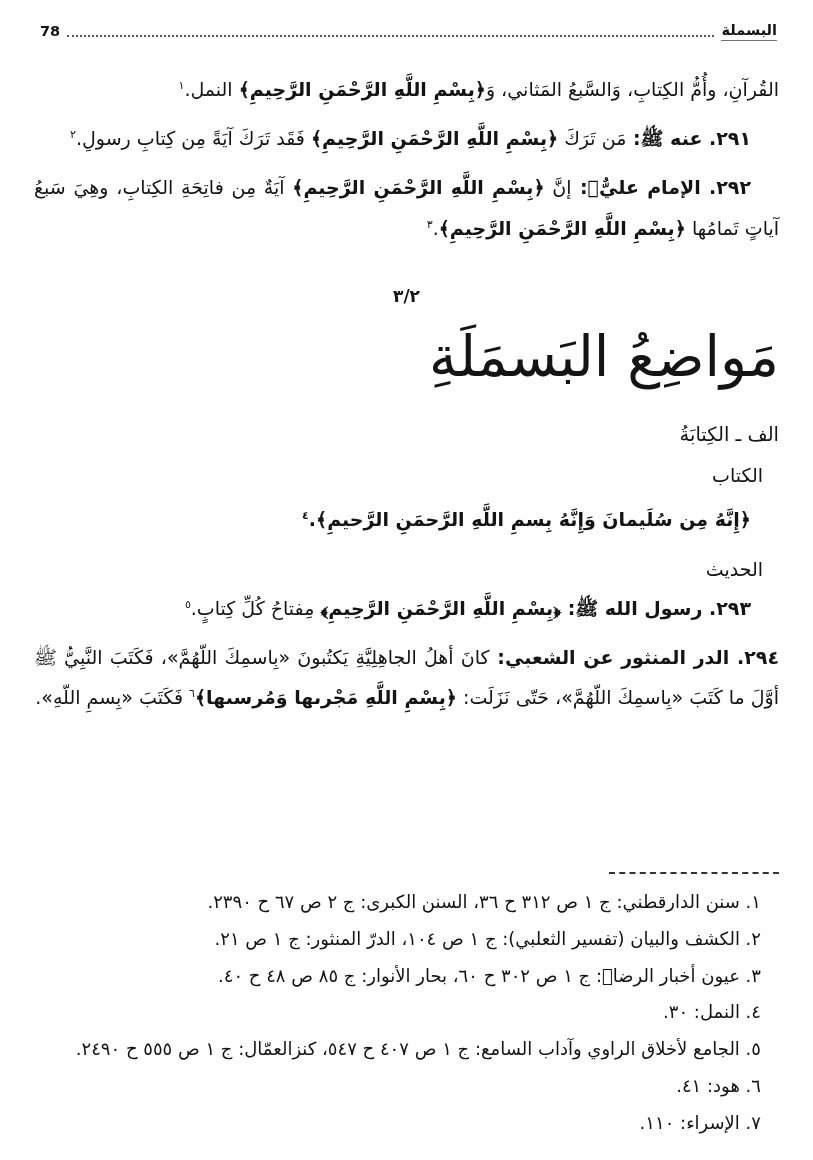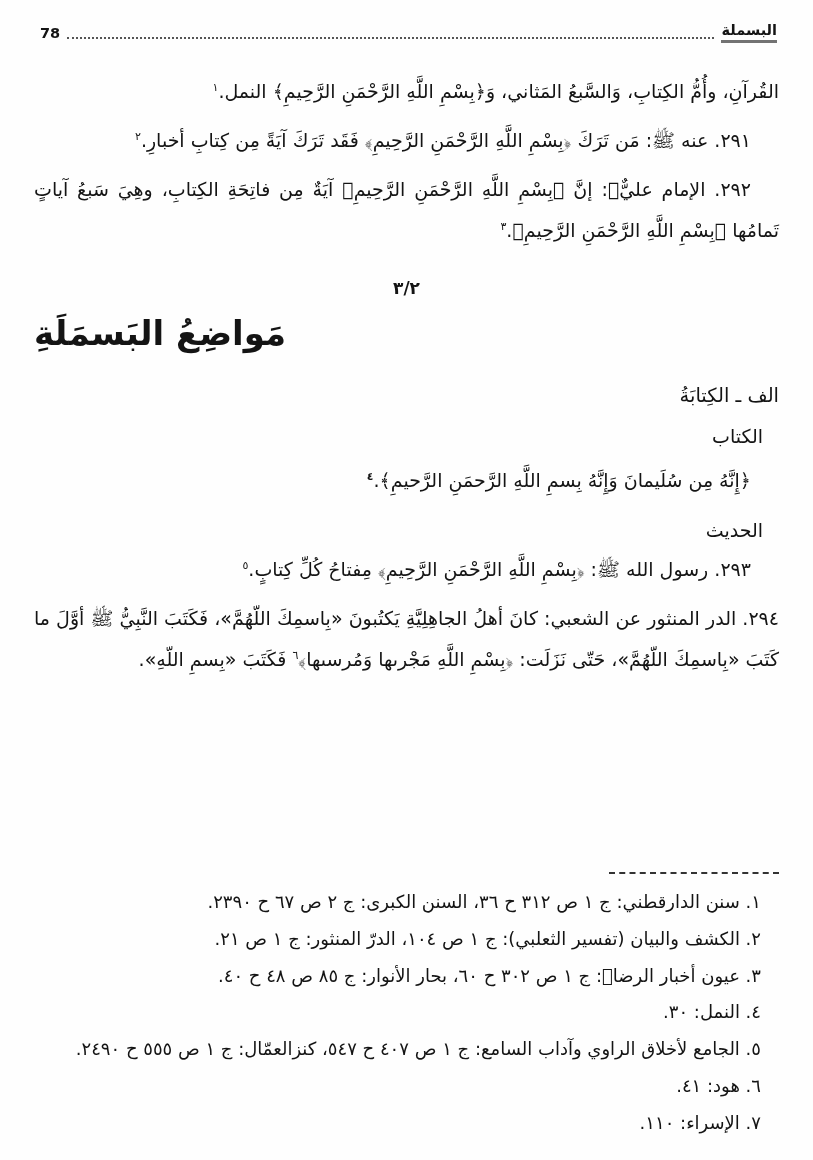--- a/index.html
+++ b/index.html
@@ -26,21 +26,21 @@
   }
   
   .page-header {
     display: flex;
     align-items: flex-end;
     font-size: 14.5px;
     font-weight: bold;
     margin: 0 8px 6px 12px;
   }
   .running-title {
-    border-bottom: 3px solid #737373;
+    border-bottom: 1px solid #737373;
     padding-bottom: 2px;
   }
   .dots-leader {
     flex: 1;
     border-bottom: 2px dotted #555;
     margin: 0 7px 4px 7px;
     height: 1px;
   }
   .page-num {
     padding-bottom: 2px;
@@ -50,37 +50,37 @@
     margin-top: 14px;
     padding: 0 6px;
   }
   p.body-text {
     font-size: 19px;
     line-height: 2.15;
     text-align: justify;
     margin: 8px 0;
   }
   p.indent { text-indent: 28px; }
-  .b { font-weight: normal; }
+  .b { font-weight: bold; }
   .sup {
     font-size: 11px;
     vertical-align: super;
     line-height: 0;
   }
   
   .section-number {
     text-align: center;
     font-size: 17px;
     font-weight: bold;
-    margin-top: 28px;
+    margin-top: 38px;
   }
   .section-title {
-    text-align: left;
-    font-size: 34px;
-    font-weight: bold;
+    text-align: right;
+    font-size: 56px;
+    font-weight: normal;
     margin: 12px 0 26px 0;
     line-height: 1.4;
   }
   
   .subheading {
     font-size: 19.5px;
     font-weight: normal;
     margin: 20px 0 6px 0;
   }
   .minorheading {
@@ -121,21 +121,21 @@
 <div class="page">
 
   <header class="page-header">
     <span class="running-title">البسملة</span>
     <span class="dots-leader"></span>
     <span class="page-num">78</span>
   </header>
 
   <main>
     <p class="body-text"><span>القُرآنِ، وأُمُّ الكِتابِ، وَالسَّبعُ المَثاني، وَ</span><span class="b">﴿بِسْمِ اللَّهِ الرَّحْمَنِ الرَّحِيمِ﴾</span><span> النمل.</span><span class="sup">١</span></p>
-    <p class="body-text indent"><span class="b">٢٩١. عنه ﷺ: </span><span>مَن تَرَكَ </span><span class="b">﴿بِسْمِ اللَّهِ الرَّحْمَنِ الرَّحِيمِ﴾</span><span> فَقَد تَرَكَ آيَةً مِن كِتابِ أخبارِ.</span><span class="sup">٢</span></p>
+    <p class="body-text indent"><span class="b">٢٩١. عنه ﷺ: </span><span>مَن تَرَكَ </span><span class="b">﴿بِسْمِ اللَّهِ الرَّحْمَنِ الرَّحِيمِ﴾</span><span> فَقَد تَرَكَ آيَةً مِن كِتابِ رسولِ.</span><span class="sup">٢</span></p>
     <p class="body-text indent"><span class="b">٢٩٢. الإمام عليٌّؑ: </span><span>إنَّ </span><span class="b">﴿بِسْمِ اللَّهِ الرَّحْمَنِ الرَّحِيمِ﴾</span><span> آيَةٌ مِن فاتِحَةِ الكِتابِ، وهِيَ سَبعُ آياتٍ تَمامُها </span><span class="b">﴿بِسْمِ اللَّهِ الرَّحْمَنِ الرَّحِيمِ﴾</span><span>.</span><span class="sup">٣</span></p>
 
     <div class="section-number">٣/٢</div>
     <h1 class="section-title">مَواضِعُ البَسمَلَةِ</h1>
 
     <h2 class="subheading">الف ـ الكِتابَةُ</h2>
 
     <h3 class="minorheading">الكتاب</h3>
     <p class="verse"><span class="b">﴿إِنَّهُ مِن سُلَيمانَ وَإِنَّهُ بِسمِ اللَّهِ الرَّحمَنِ الرَّحيمِ﴾.</span><span class="sup">٤</span></p>
 

